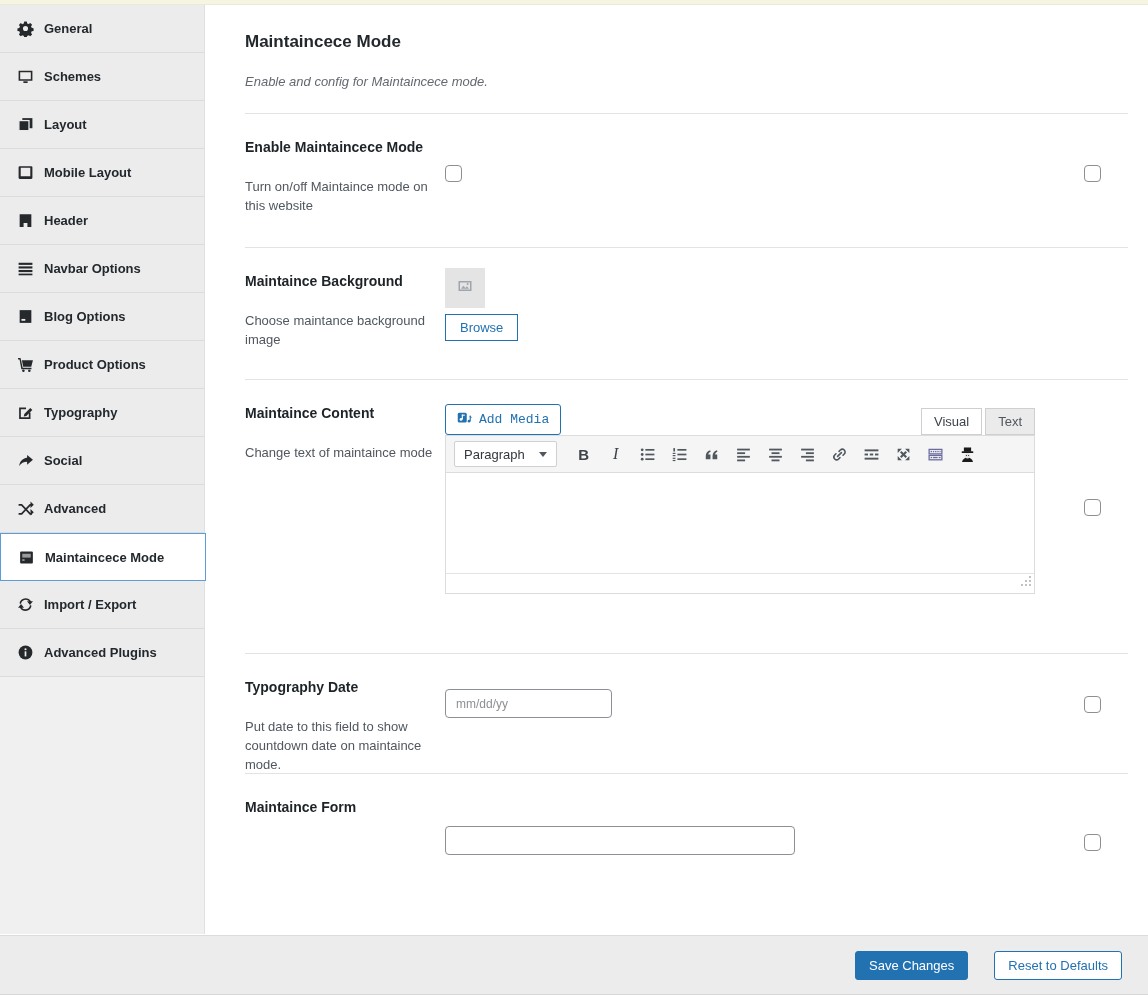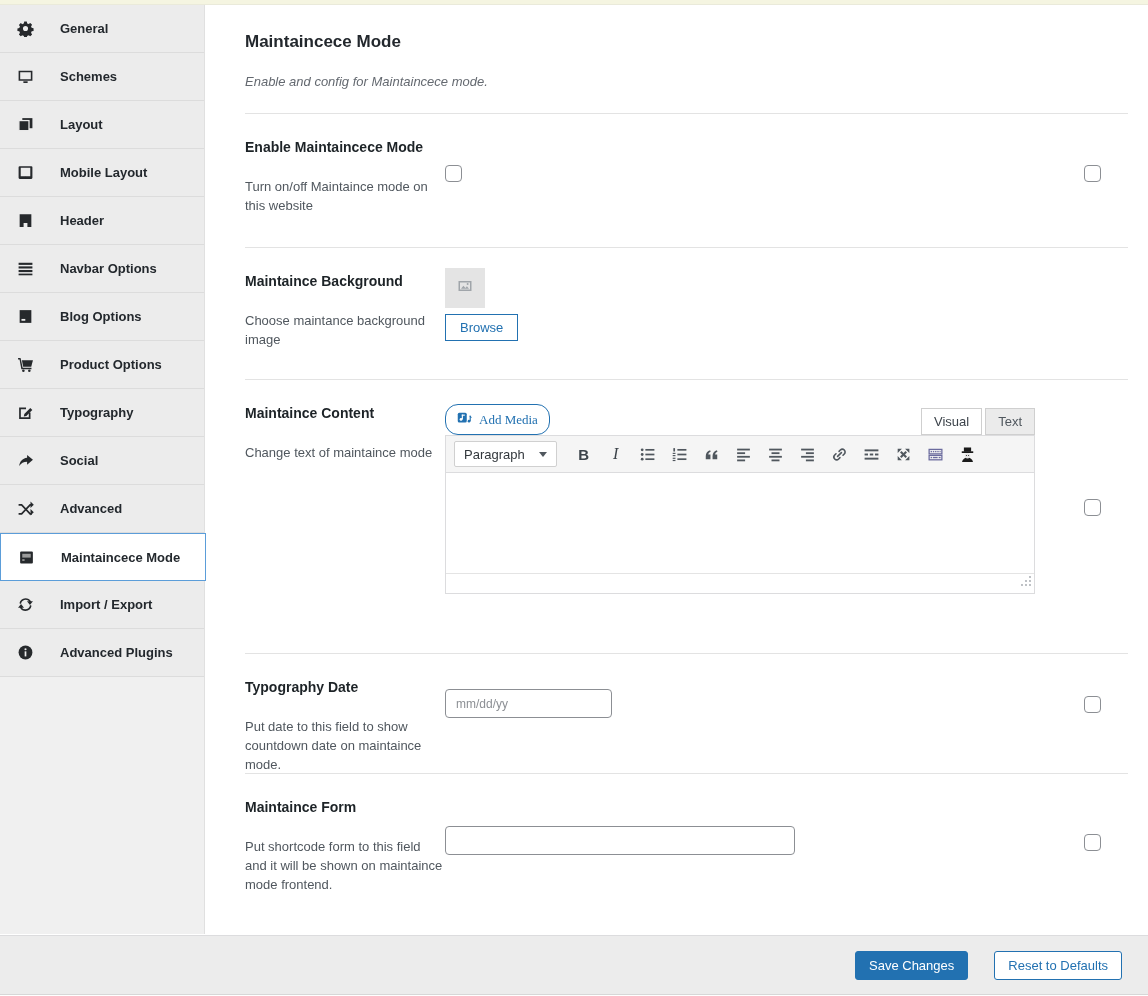--- a/index.html
+++ b/index.html
@@ -3,21 +3,21 @@
 <meta charset="utf-8">
 <style>
   html,body{margin:0;padding:0}
   body{width:1148px;height:996px;position:relative;background:#fff;
        font-family:"Liberation Sans",sans-serif;overflow:hidden;color:#23282d}
 
   .topstrip{position:absolute;top:0;left:0;width:1148px;height:4px;background:#f5f5e1;border-bottom:1px solid #eaeada}
 
   
   .sidebar{position:absolute;left:0;top:5px;width:205px;height:929px;background:#f0f0f0;border-right:1px solid #e0e0e0;box-sizing:border-box}
-  .nav-item{height:48px;box-sizing:border-box;display:flex;align-items:center;gap:26px;
+  .nav-item{height:48px;box-sizing:border-box;display:flex;align-items:center;gap:10px;
             padding-left:17px;border-bottom:1px solid #dcdcdc;background:#ececec;
             font-size:13px;font-weight:bold;color:#23282d;cursor:pointer}
   .nav-item .nicon{display:flex;flex:none;color:#26292c}
   .nav-item .nicon svg{width:17px;height:17px}
   .nav-item.active{background:#fff;border:1px solid #5b9dd9;width:206px;position:relative;z-index:2}
 
   
   .main{position:absolute;left:206px;top:5px;width:942px;box-sizing:border-box;padding:0 20px 0 39px}
   .page-title{margin:27px 0 0;font-size:17px;font-weight:600;color:#23282d}
   .page-subtitle{margin:22px 0 0;font-size:13px;font-style:italic;color:#646970}
@@ -36,21 +36,21 @@
 
   
   .thumb{width:40px;height:40px;background:#e4e4e4;display:flex;align-items:center;justify-content:center;margin-top:-4px}
   .btn-outline{margin-top:6px;display:inline-block;padding:5px 14px;font-size:13px;color:#2271b1;
                background:#fff;border:1px solid #2271b1;border-radius:0;cursor:pointer;font-family:inherit}
 
   
   .editor-wrap{width:590px}
   .editor-top{display:flex;justify-content:space-between;align-items:flex-end}
   .add-media{display:inline-flex;align-items:center;gap:7px;padding:5px 11px;font-size:13px;color:#2271b1;
-             border:1px solid #2271b1;border-radius:13px;background:#fff;cursor:pointer;font-family:Liberation Serif, serif}
+             border:1px solid #2271b1;border-radius:3px;background:#fff;cursor:pointer;font-family:Liberation Mono, monospace}
   .add-media svg{width:15px;height:15px}
   .etabs{display:flex;gap:3px}
   .etab{padding:5px 12px;font-size:13px;color:#50575e;border:1px solid #cfcfcf;background:#ebebeb;cursor:pointer;font-family:inherit}
   .etab.active{background:#fff;color:#3c434a}
   .editor{border:1px solid #dcdcde;background:#fff}
   .etoolbar{height:37px;box-sizing:border-box;background:#f5f5f5;border-bottom:1px solid #dcdcde;
             display:flex;align-items:center;padding:0 8px}
   .pselect{height:26px;box-sizing:border-box;border:1px solid #d0d0d0;background:#fff;border-radius:2px;
            display:flex;align-items:center;justify-content:space-between;padding:0 9px;font-size:13px;
            color:#32373c;margin-right:14px;cursor:pointer;min-width:95px}
@@ -430,21 +430,20 @@
       </div>
       <div class="sec-control">
         <input type="text" class="text-input input-date" placeholder="mm/dd/yy" style="">
       </div>
       <span class="checkbox right-cb"></span>
     </section>
 
     <section class="sec sec5">
       <div class="sec-label">
         <h3>Maintaince Form</h3>
-        <p>Put shortcode form to this field and it will be shown on maintaince mode frontend.</p>
       </div>
       <div class="sec-control">
         <input type="text" class="text-input input-form" style="">
       </div>
       <span class="checkbox right-cb"></span>
     </section>
   </div>
 </main>
 
 <footer class="footer">

